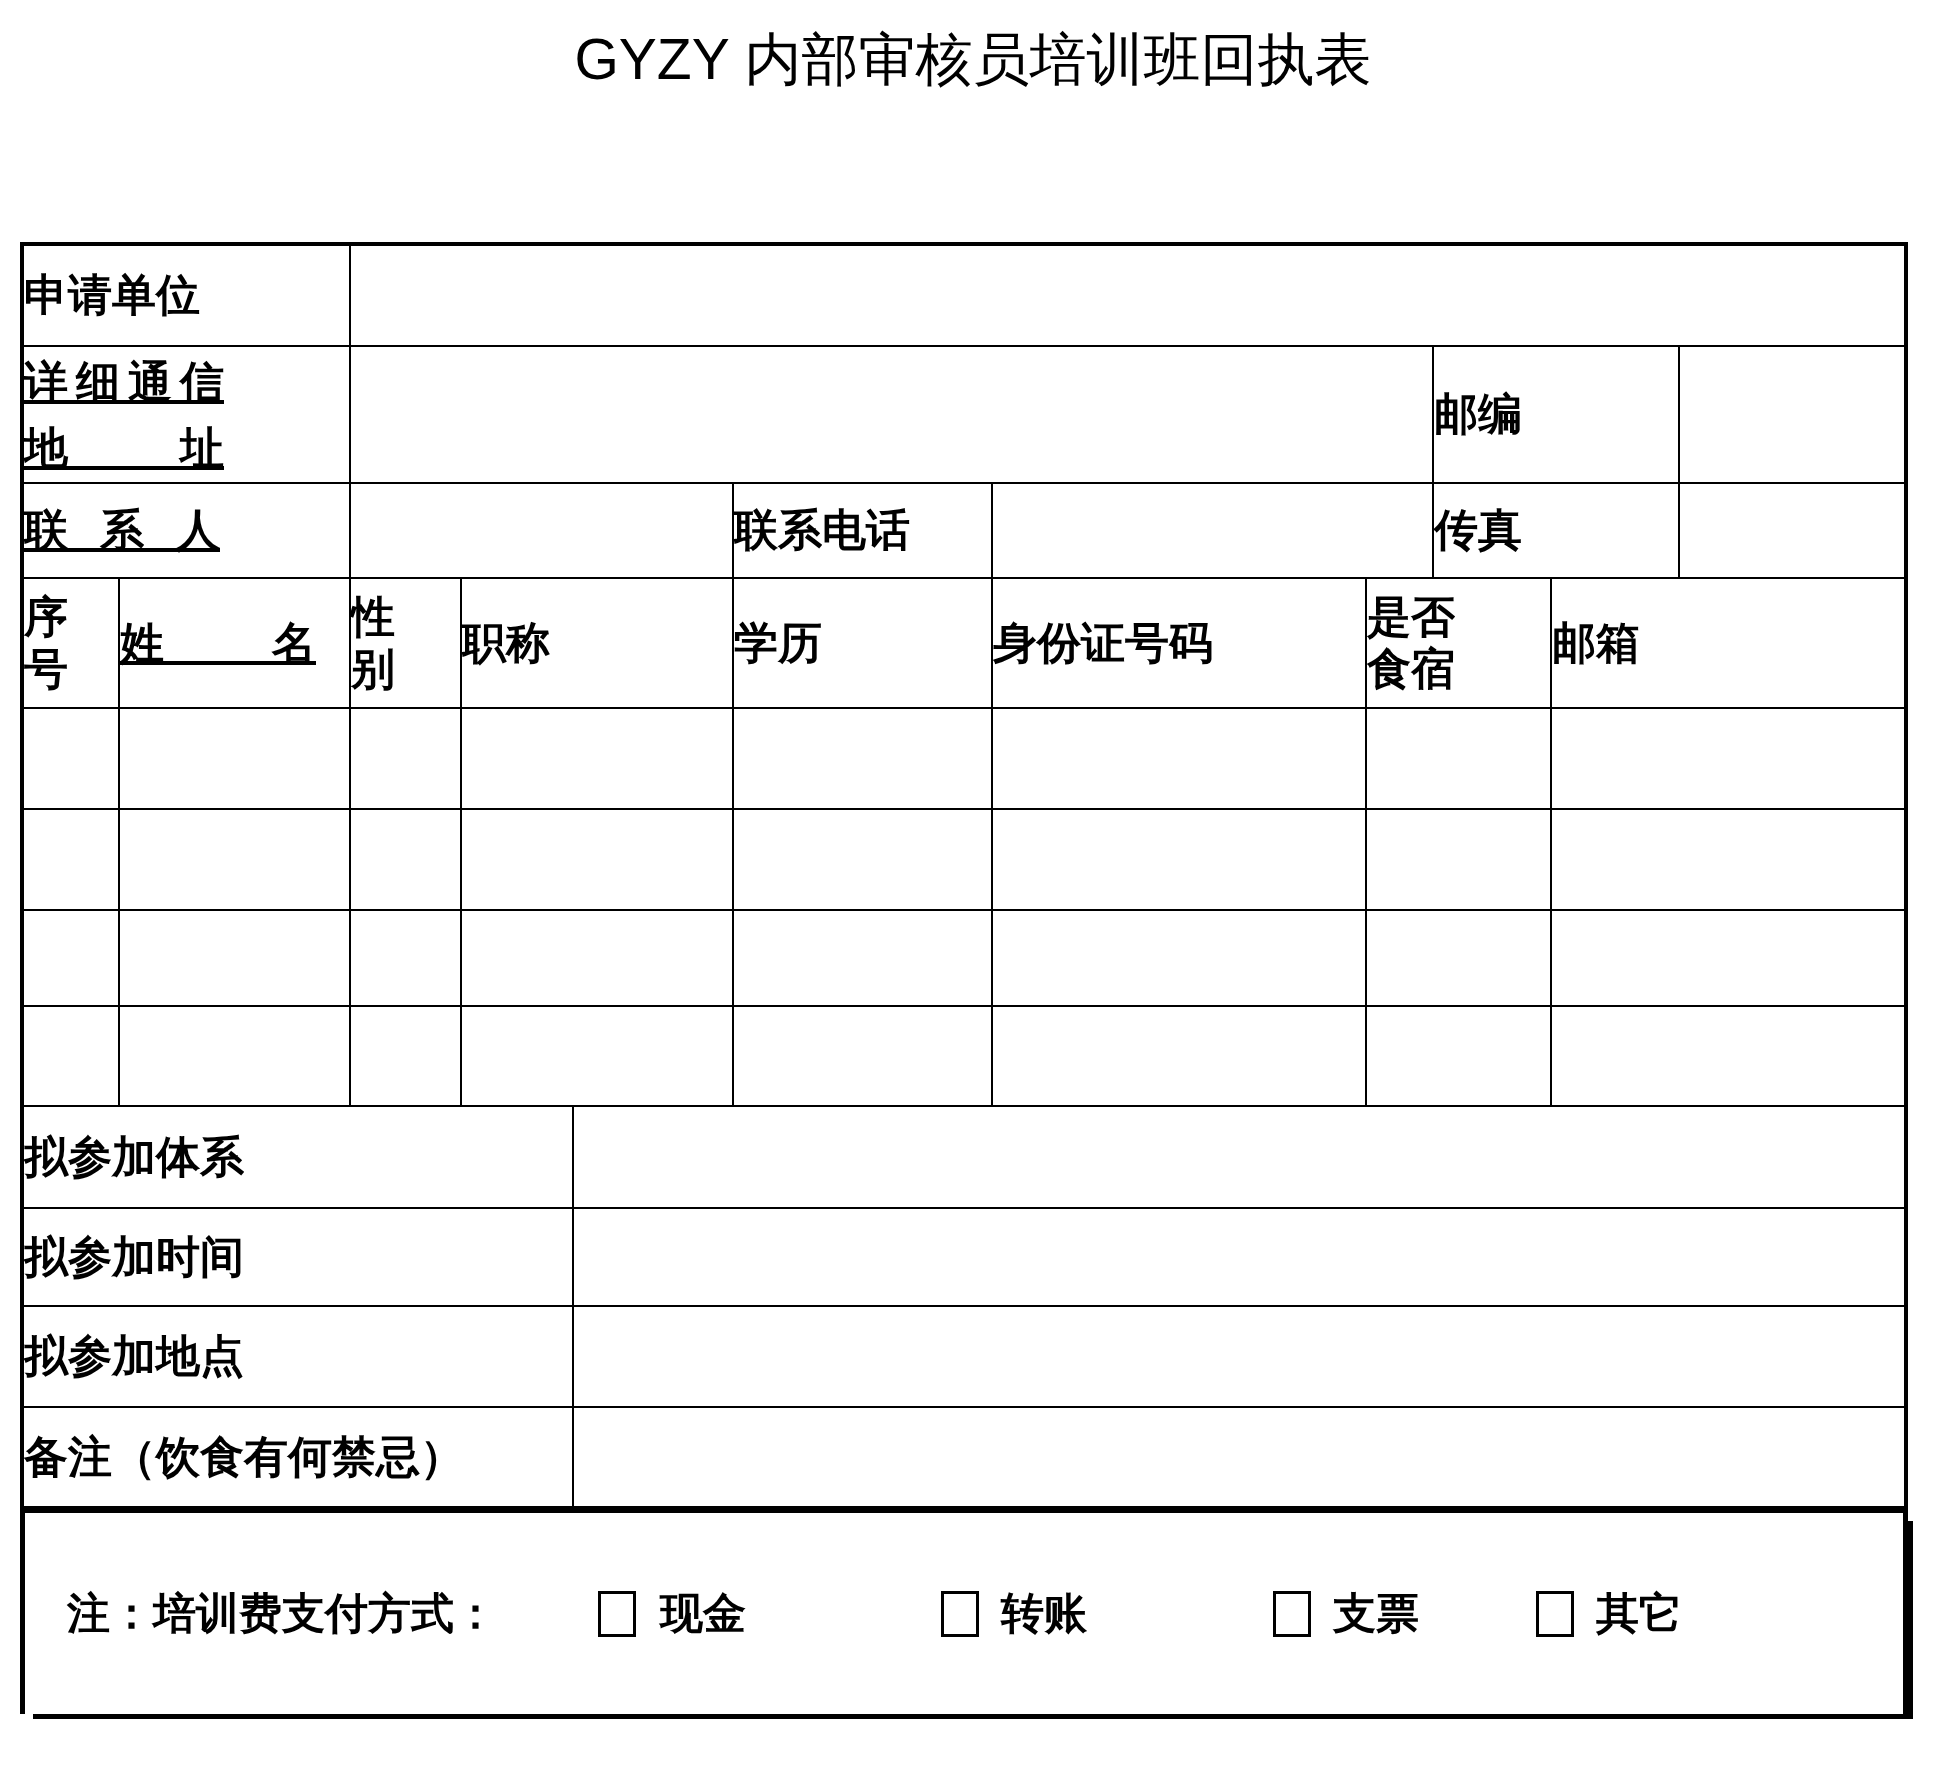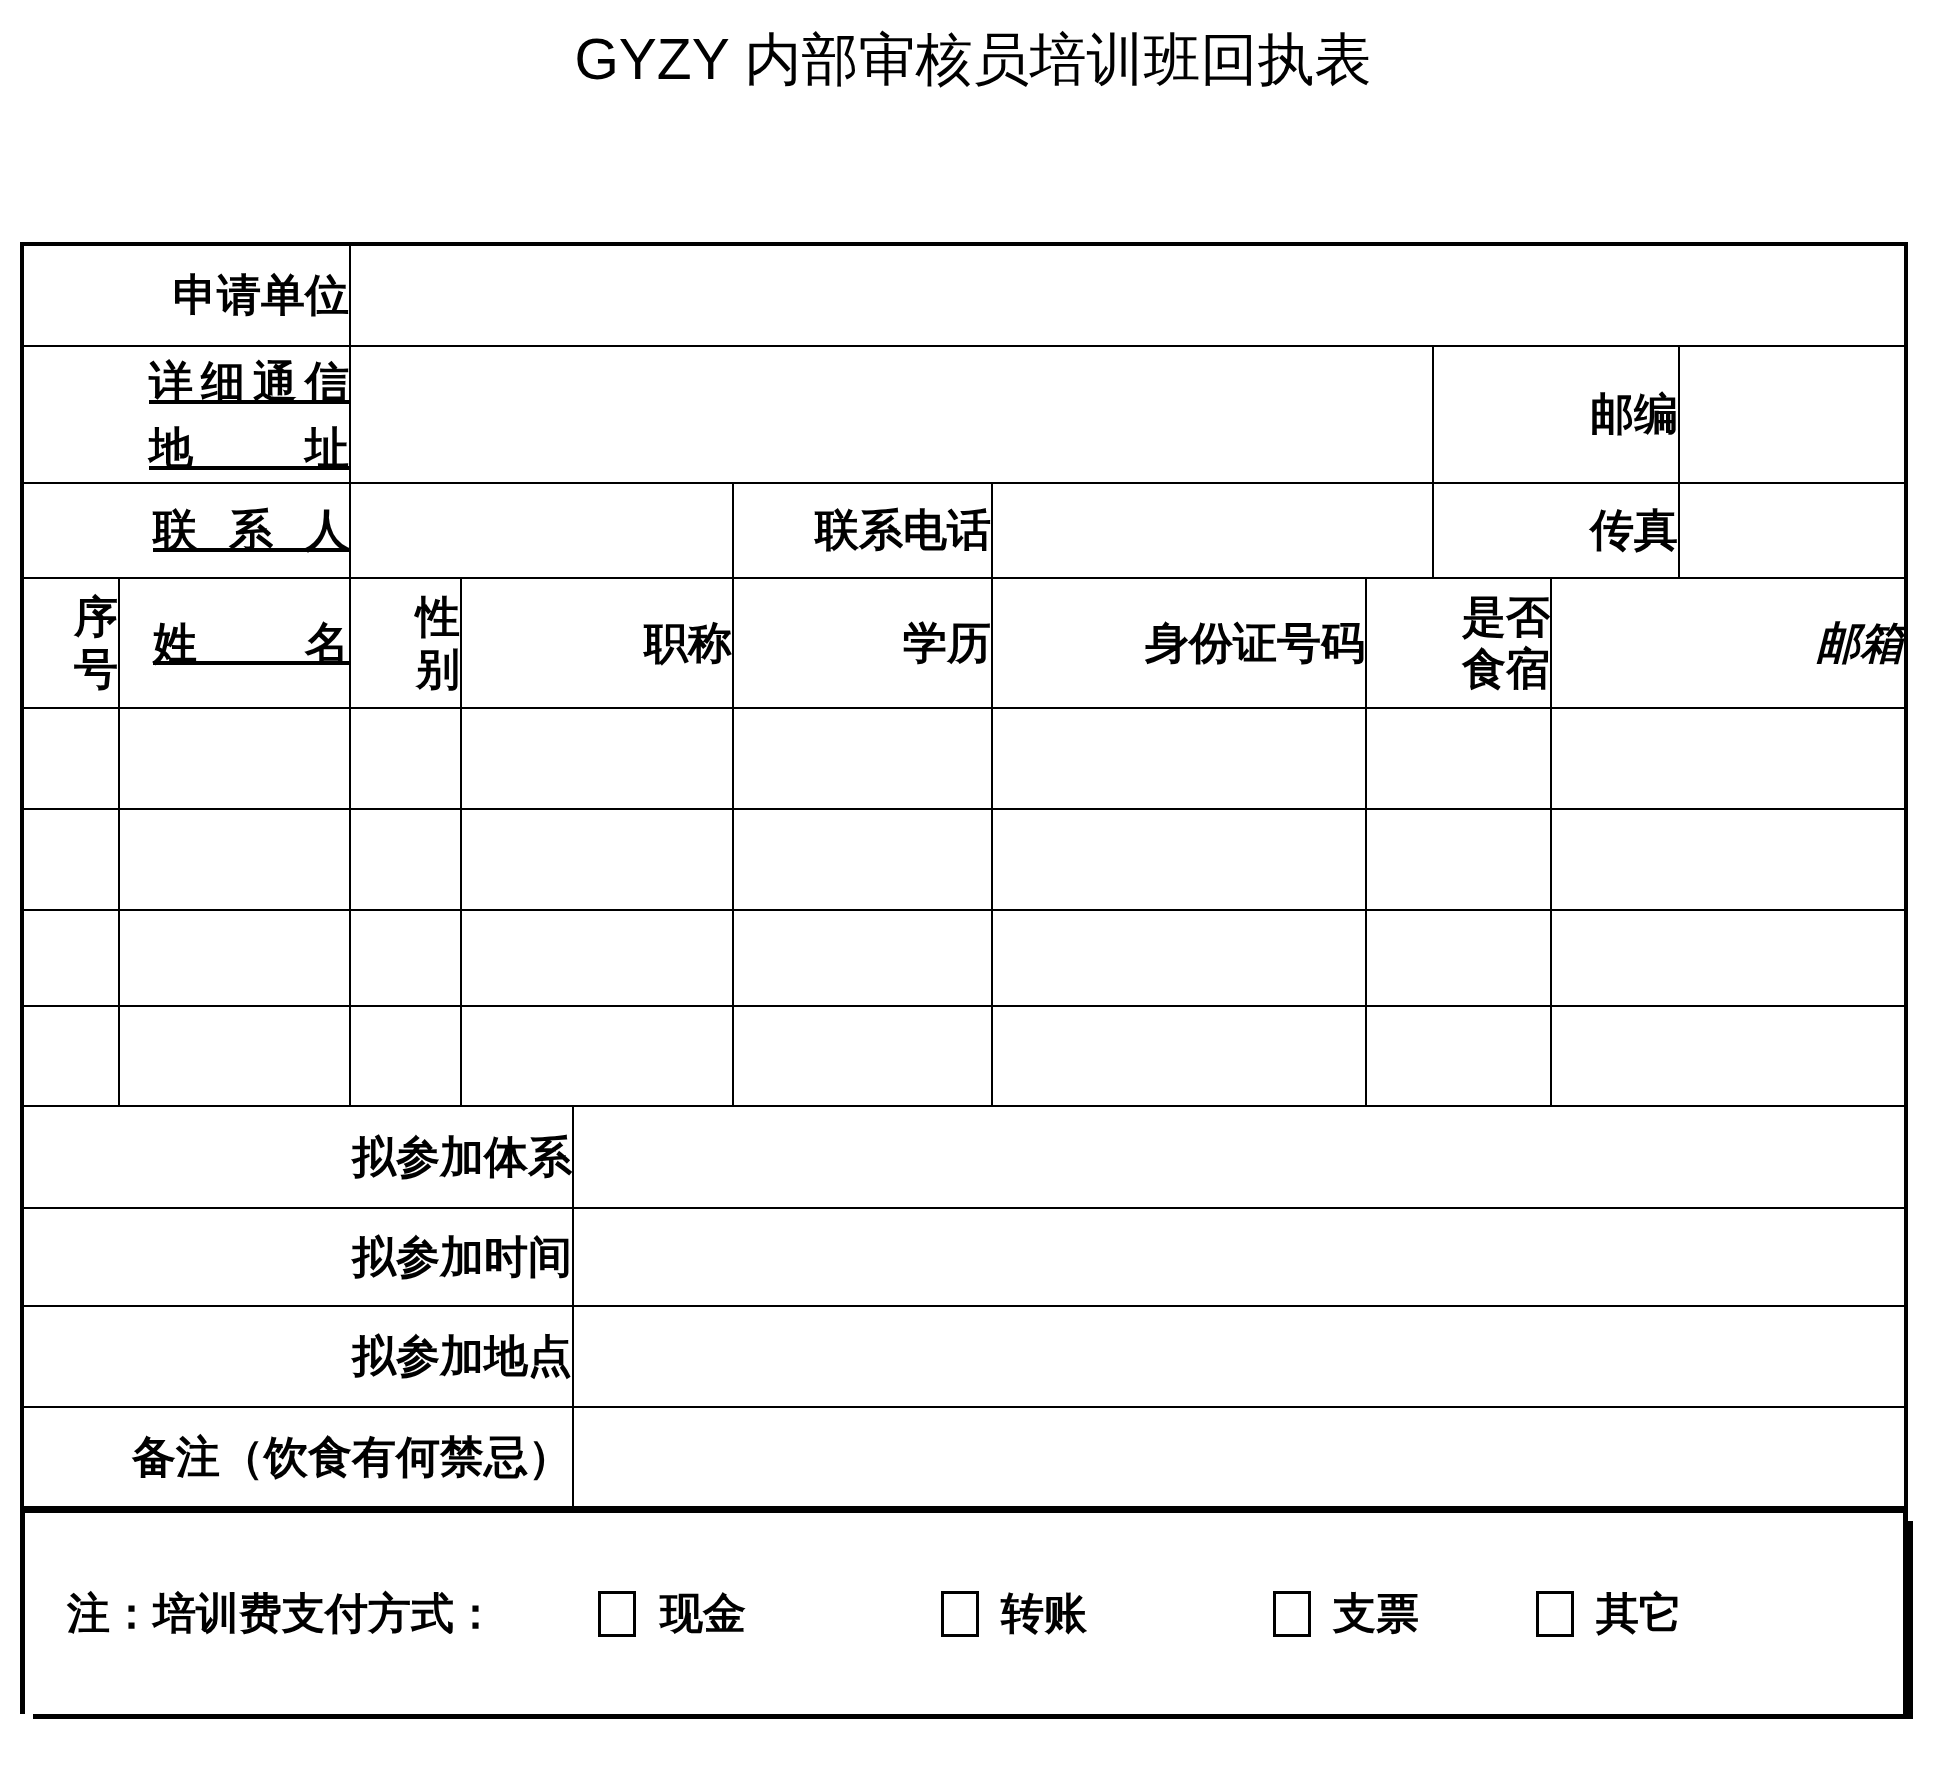--- a/index.html
+++ b/index.html
@@ -9,23 +9,23 @@
   .title{position:absolute;top:22px;left:0;width:100%;text-align:center;
          font-size:57px;font-weight:400;white-space:nowrap;}
 
   .tbl{position:absolute;left:20px;top:242px;width:1888px;box-sizing:border-box;
        border:4px solid #000;background:#fff;}
 
   .row{display:flex;box-sizing:border-box;border-bottom:2px solid #000;}
   .row.last{border-bottom:none;}
 
   .c{box-sizing:border-box;border-right:2px solid #000;display:flex;
-     align-items:center;justify-content:flex-end;font-size:44px;overflow:hidden;}
+     align-items:center;justify-content:flex-start;font-size:44px;overflow:hidden;}
   .c:last-child{border-right:none;}
-  .flex1{flex:1 1 auto;font-style:italic;}
+  .flex1{flex:1 1 auto;}
 
   .w96{flex:0 0 96px}.w111{flex:0 0 111px}.w185{flex:0 0 185px}.w231{flex:0 0 231px}
   .w246{flex:0 0 246px}.w259{flex:0 0 259px}.w272{flex:0 0 272px}.w327{flex:0 0 327px}
   .w374{flex:0 0 374px}.w383{flex:0 0 383px}.w441{flex:0 0 441px}.w550{flex:0 0 550px}
   .w1083{flex:0 0 1083px}
 
   .h95{height:95px}.h96{height:96px}.h98{height:98px}.h100{height:100px}
   .h101{height:101px}.h102{height:102px}.h130{height:130px}.h137{height:137px}
   .h206{height:206px}
 

